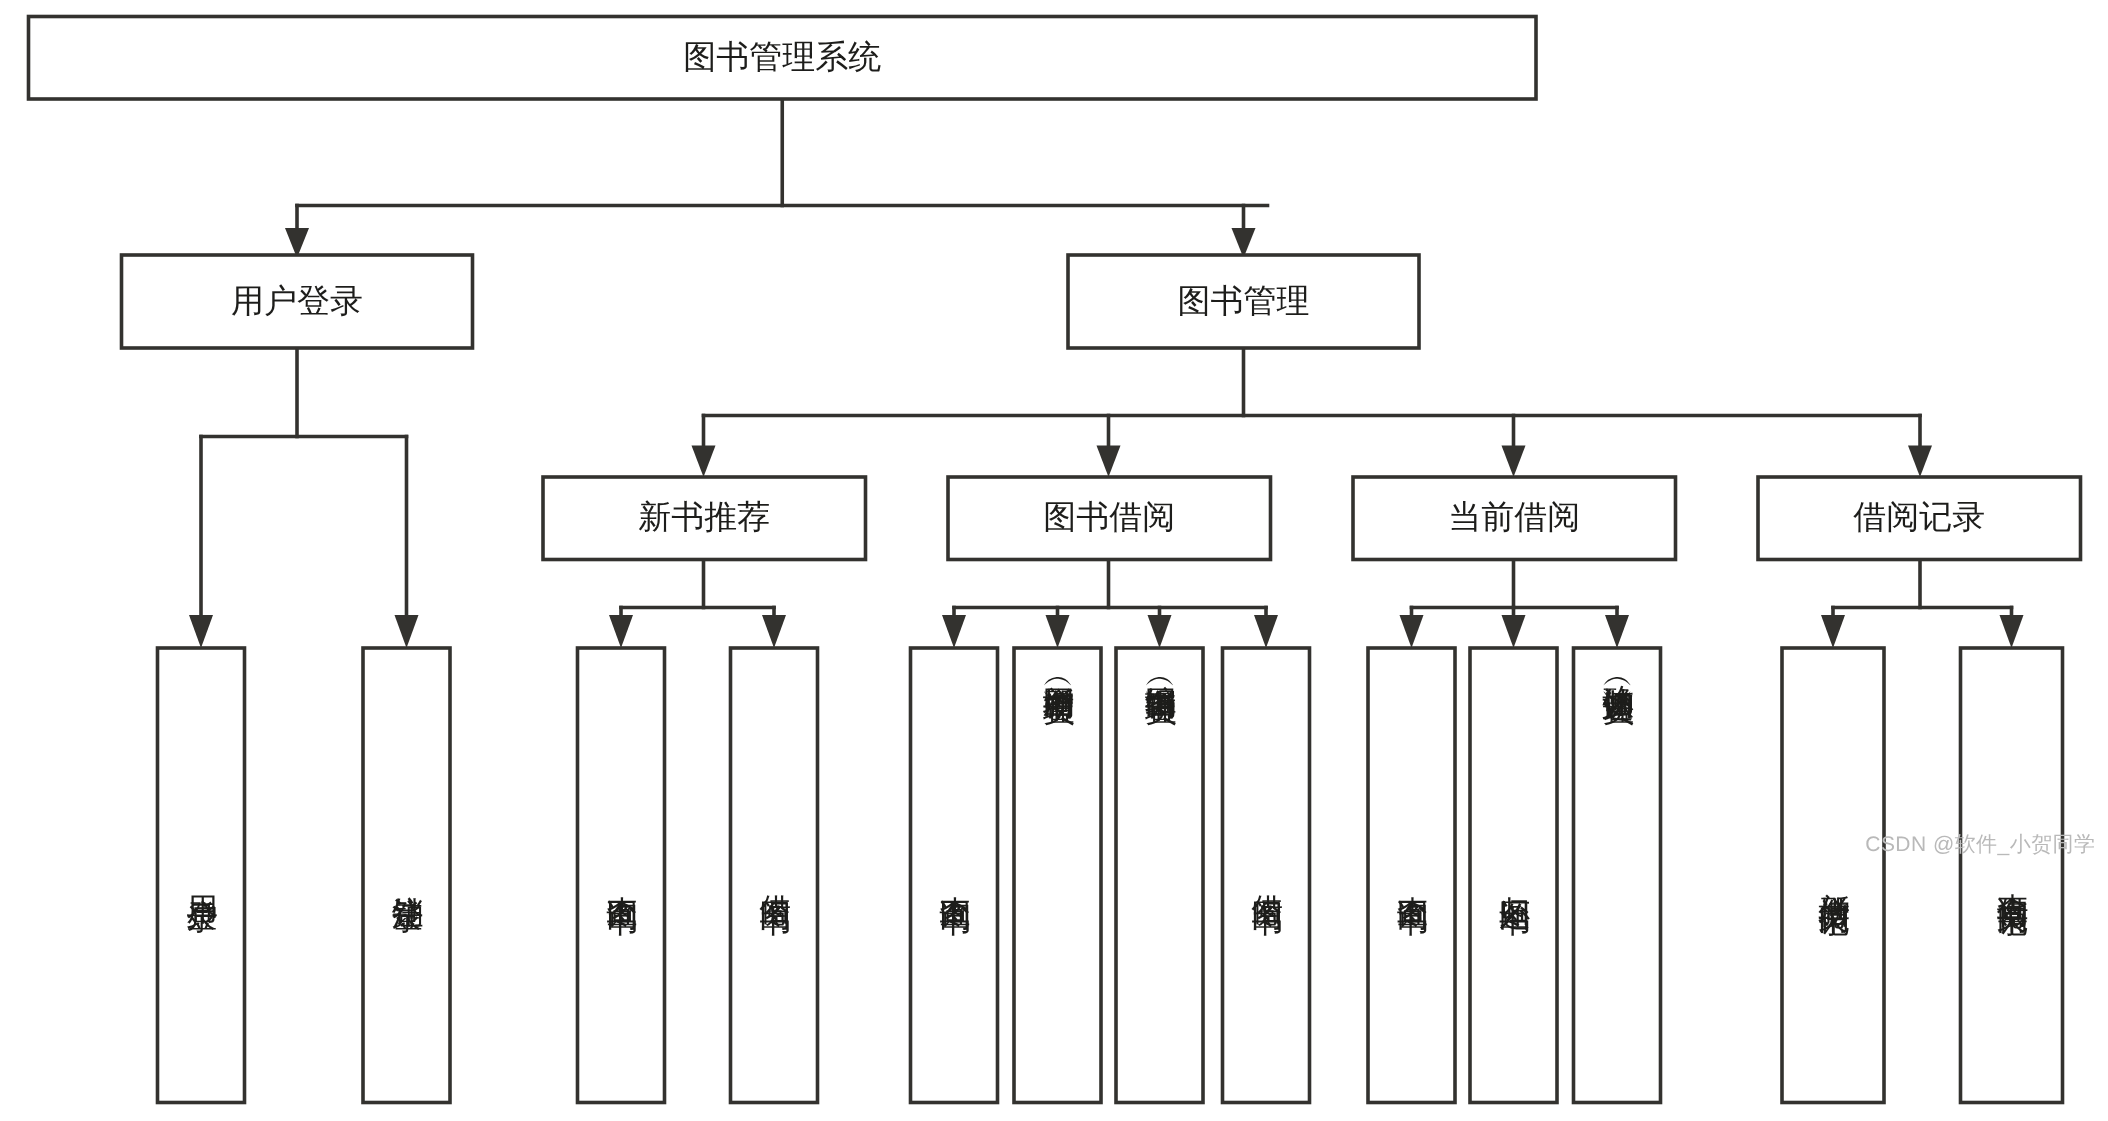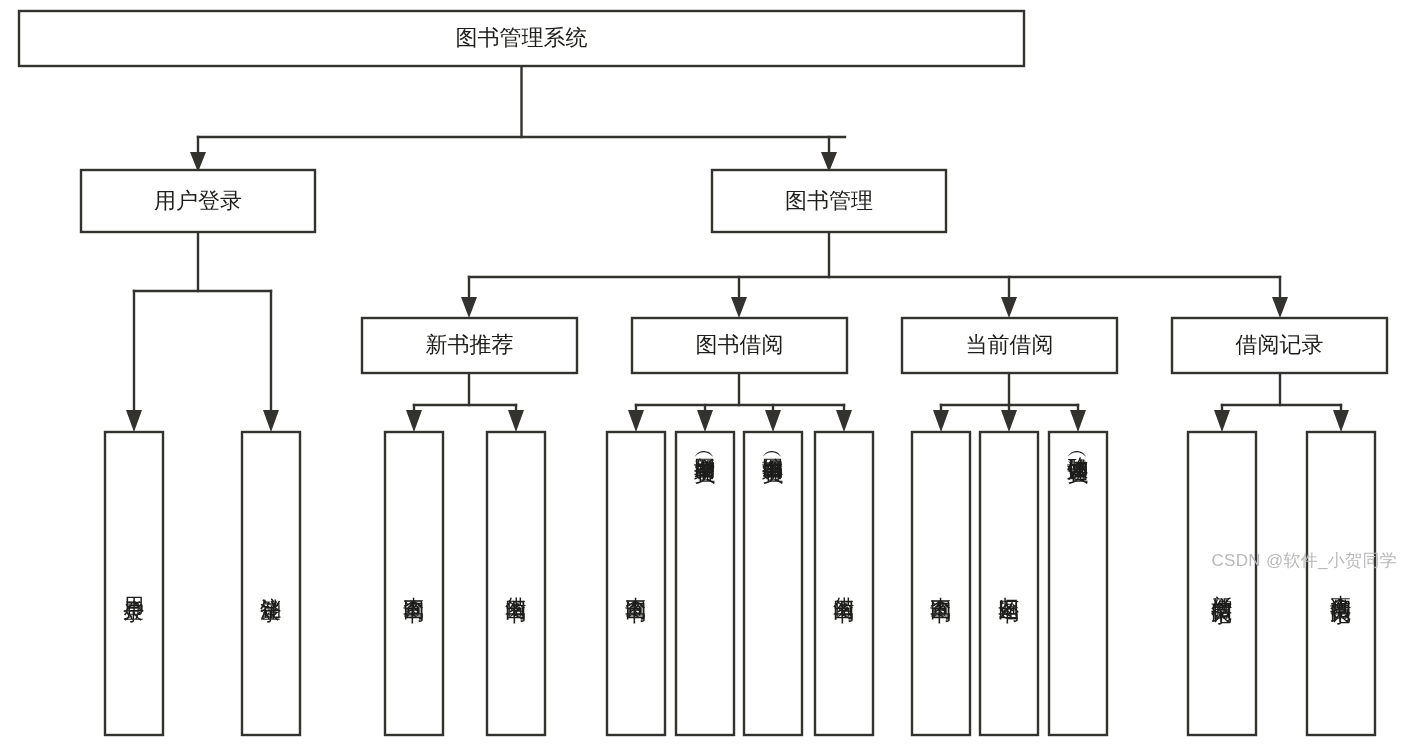--- a/index.html
+++ b/index.html
@@ -56,21 +56,21 @@
     color: #1d1d1b;
     text-align: center;
     white-space: pre;
     pointer-events: none;
   }
   .watermark {
     position: absolute;
     right: 8px;
     bottom: 4px;
     font-family: "Liberation Sans", "DejaVu Sans", sans-serif;
-    font-size: 17px;
+    font-size: 14px;
     color: #b9b9b9;
     letter-spacing: 0.3px;
     user-select: none;
     margin-top: 33px;
   }
 </style>
 </head>
 <body>
 
 <div id="diagram-root">

